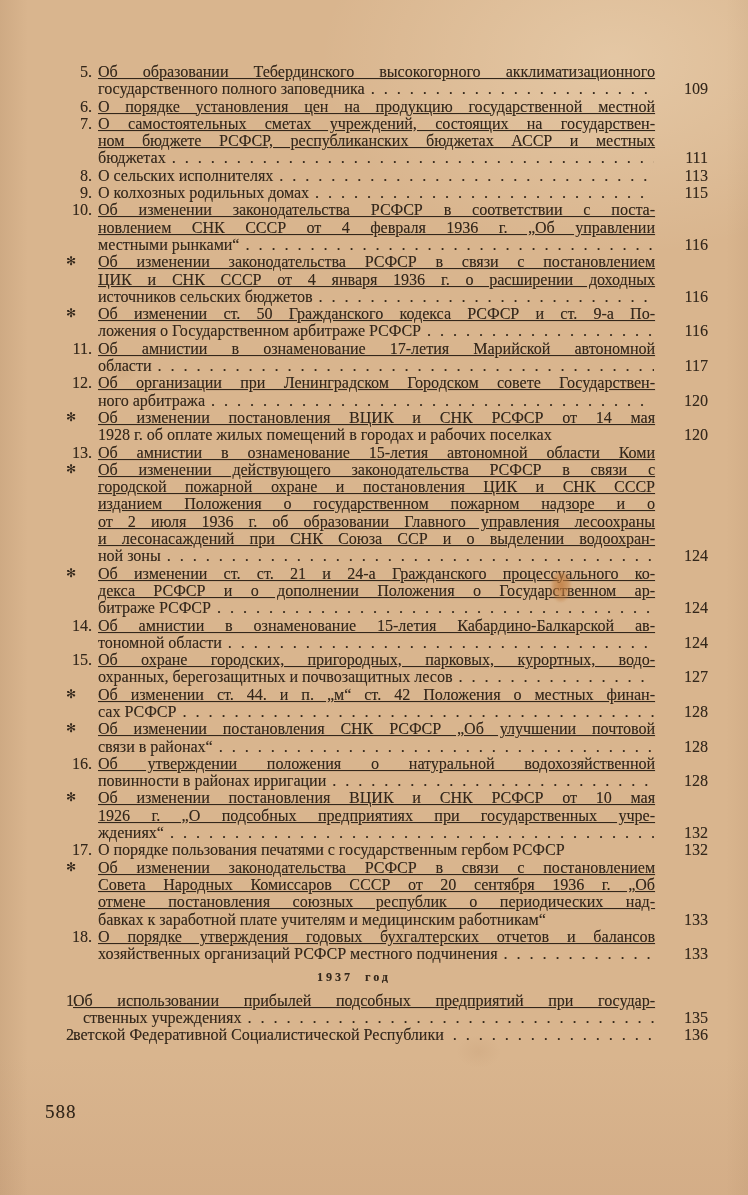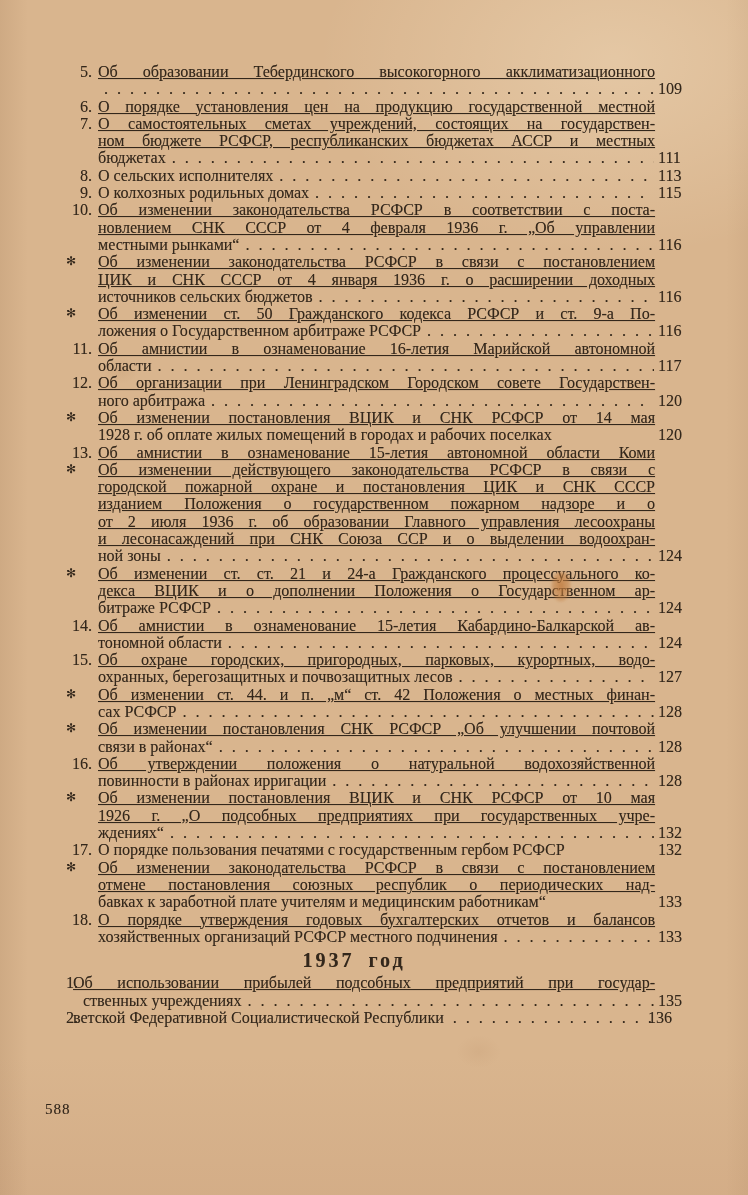--- a/index.html
+++ b/index.html
@@ -42,53 +42,54 @@
   .leader {
     flex: 1 1 0; min-width: 0;
     overflow: hidden; white-space: nowrap;
     margin: 0 4px 0 6px;
   }
   .leader::after {
     content: ". . . . . . . . . . . . . . . . . . . . . . . . . . . . . . . . . . . . . . . . . . . . . . . . . . . .";
     letter-spacing: 2.5px;
   }
   .leader.noleader::after { content: ""; }
-  .pg { flex: 0 0 auto; width: 50px; text-align: left; }
+  .pg { flex: 0 0 auto; width: 50px; text-align: right; }
   
   .entry.y37 { padding-left: 29px; }
   .entry.y37 .marker { width: 24px; }
   .entry.y37 div.line:nth-of-type(1) { text-indent: -10px; }
   .year-heading {
     width: 600px; margin: 7px 0 5px 0;
     text-align: center;
-    font-size: 20px; font-weight: bold;
+    font-size: 12px; font-weight: bold;
     letter-spacing: 3px; word-spacing: 6px;
   }
   .folio {
     position: absolute; left: 45px; top: 1101px;
-    font-size: 15px; letter-spacing: 1px;
+    font-size: 19px; letter-spacing: 1px;
     text-shadow: 0.25px 0.25px 0 rgba(45,32,20,0.35);
   }
   .stain {
     position: absolute; left: 551px; top: 572px;
     width: 20px; height: 30px; border-radius: 50% 45% 55% 50%;
     background: radial-gradient(ellipse at 50% 45%, #c07a3c 0%, rgba(192,122,60,0.55) 55%, transparent 80%);
     filter: blur(1px); opacity: 0.8;
   }
 </style>
 </head>
 <body>
 
 <div class="page">
   <div class="content">
     <div id="list1936">
         <div class="entry">
           <span class="marker">5.</span>
           <div class="line fill">Об образовании Тебердинского высокогорного акклиматизационного</div>
           <div class="line last">
+            <span class="txt">государственного полного заповедника</span>
             <span class="leader"></span>
             <span class="pg">109</span>
           </div>
         </div>
         <div class="entry">
           <span class="marker">6.</span>
           <div class="line fill">О порядке установления цен на продукцию государственной местной</div>
         </div>
         <div class="entry">
           <span class="marker">7.</span>
@@ -140,21 +141,21 @@
           <span class="marker ast">✻</span>
           <div class="line fill">Об изменении ст. 50 Гражданского кодекса РСФСР и ст. 9-а По-</div>
           <div class="line last">
             <span class="txt">ложения о Государственном арбитраже РСФСР</span>
             <span class="leader"></span>
             <span class="pg">116</span>
           </div>
         </div>
         <div class="entry">
           <span class="marker">11.</span>
-          <div class="line fill">Об амнистии в ознаменование 16-летия Марийской автономной</div>
+          <div class="line fill">Об амнистии в ознаменование 17-летия Марийской автономной</div>
           <div class="line last">
             <span class="txt">области</span>
             <span class="leader"></span>
             <span class="pg">117</span>
           </div>
         </div>
         <div class="entry">
           <span class="marker">12.</span>
           <div class="line fill">Об организации при Ленинградском Городском совете Государствен-</div>
           <div class="line last">
@@ -185,21 +186,21 @@
           <div class="line fill">и лесонасаждений при СНК Союза ССР и о выделении водоохран-</div>
           <div class="line last">
             <span class="txt">ной зоны</span>
             <span class="leader"></span>
             <span class="pg">124</span>
           </div>
         </div>
         <div class="entry">
           <span class="marker ast">✻</span>
           <div class="line fill">Об изменении ст. ст. 21 и 24-а Гражданского процессуального ко-</div>
-          <div class="line fill">декса ВЦИК и о дополнении Положения о Государственном ар-</div>
+          <div class="line fill">декса РСФСР и о дополнении Положения о Государственном ар-</div>
           <div class="line last">
             <span class="txt">битраже РСФСР</span>
             <span class="leader"></span>
             <span class="pg">124</span>
           </div>
         </div>
         <div class="entry">
           <span class="marker">14.</span>
           <div class="line fill">Об амнистии в ознаменование 15-летия Кабардино-Балкарской ав-</div>
           <div class="line last">
@@ -258,20 +259,21 @@
           <span class="marker">17.</span>
           <div class="line last">
             <span class="txt">О порядке пользования печатями с государственным гербом РСФСР</span>
             <span class="leader noleader"></span>
             <span class="pg">132</span>
           </div>
         </div>
         <div class="entry">
           <span class="marker ast">✻</span>
           <div class="line fill">Об изменении законодательства РСФСР в связи с постановлением</div>
+          <div class="line fill">Совета Народных Комиссаров СССР от 20 сентября 1936 г. „Об</div>
           <div class="line fill">отмене постановления союзных республик о периодических над-</div>
           <div class="line last">
             <span class="txt">бавках к заработной плате учителям и медицинским работникам“</span>
             <span class="leader noleader"></span>
             <span class="pg">133</span>
           </div>
         </div>
         <div class="entry">
           <span class="marker">18.</span>
           <div class="line fill">О порядке утверждения годовых бухгалтерских отчетов и балансов</div>

